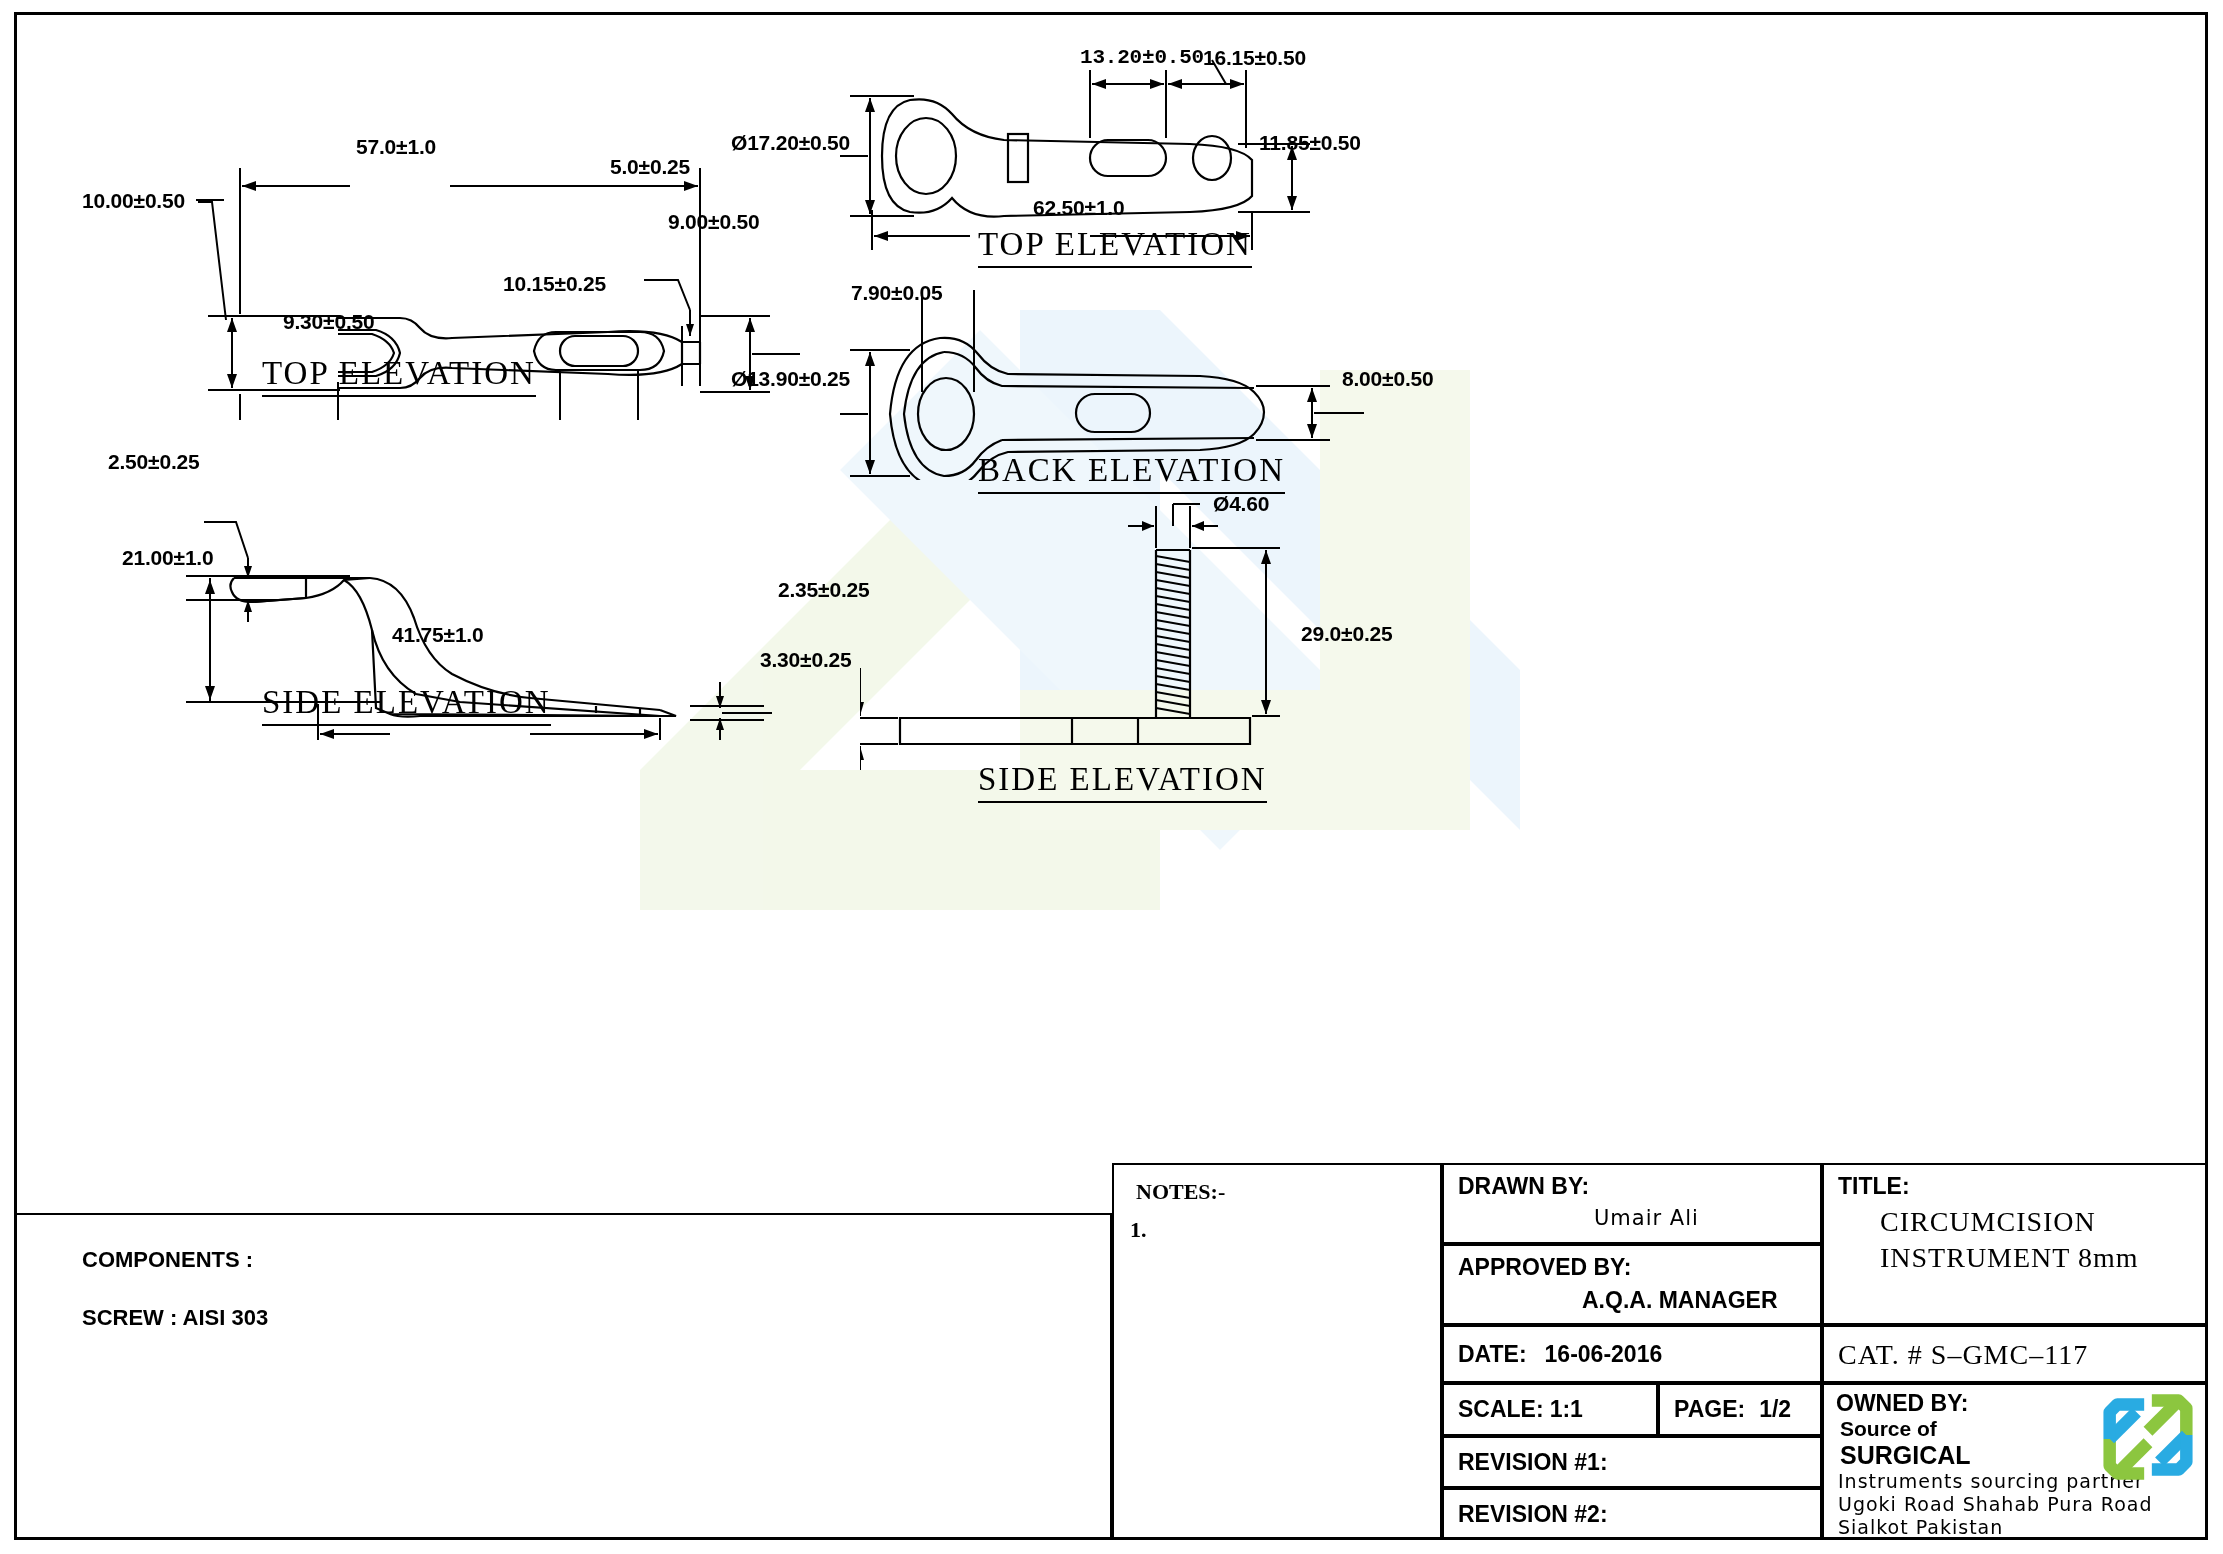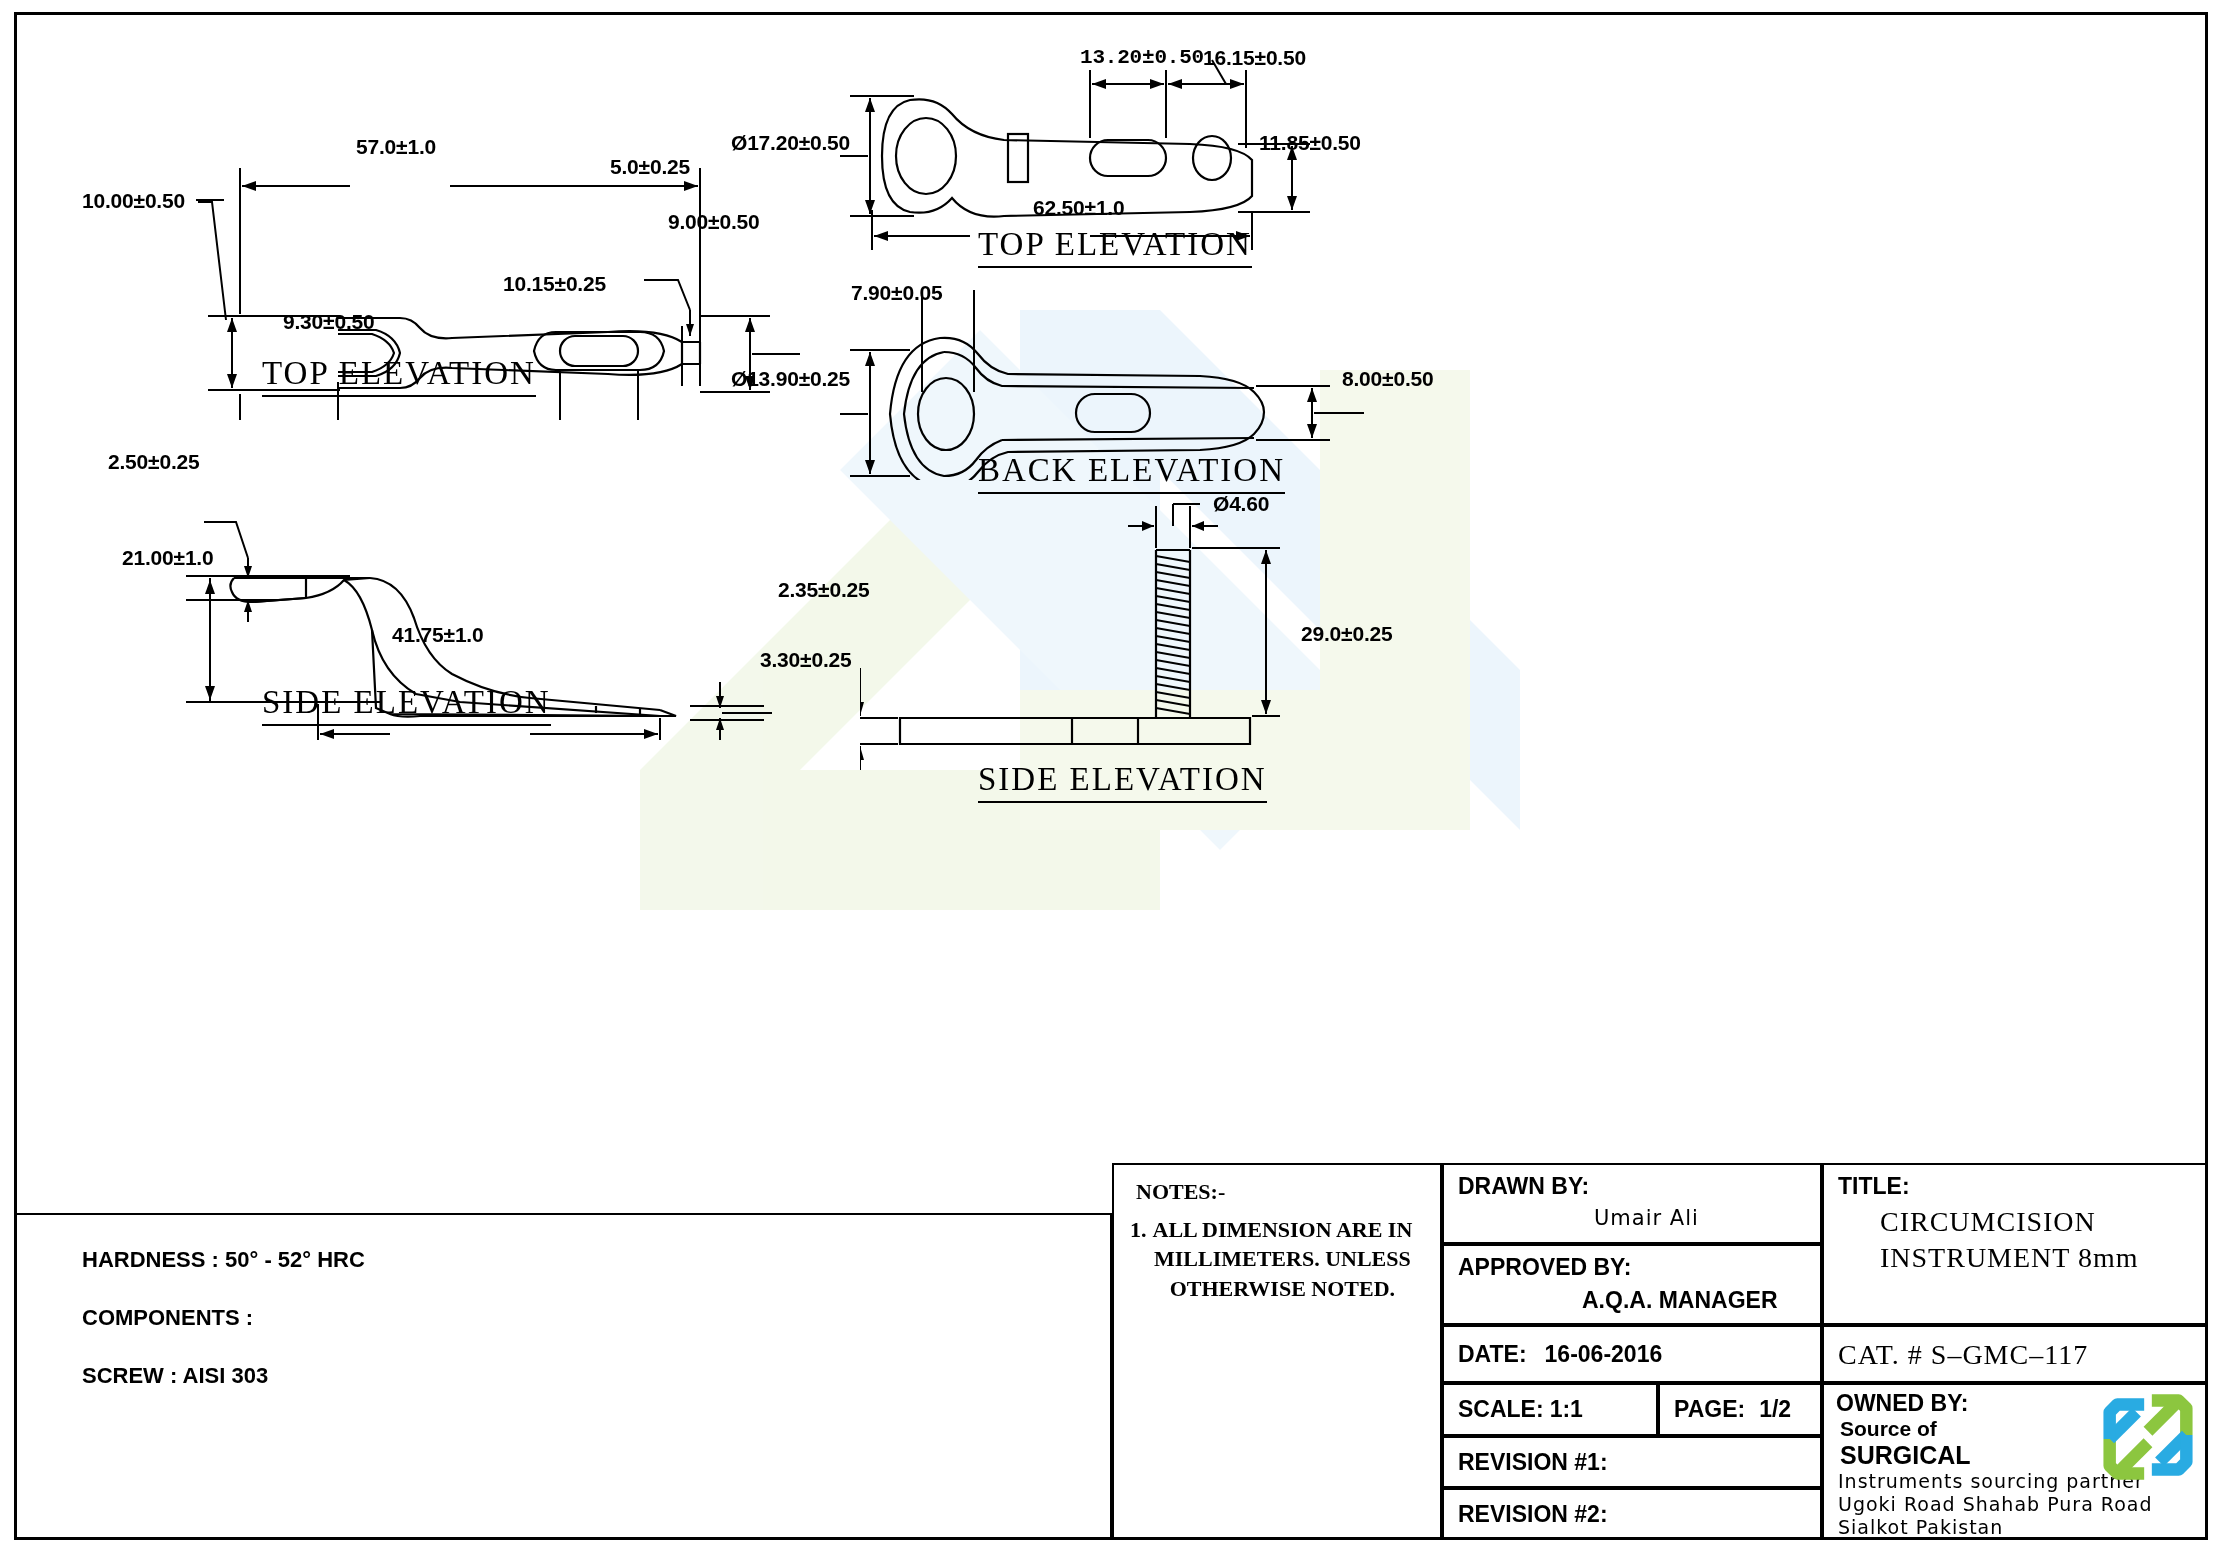--- a/index.html
+++ b/index.html
@@ -320,34 +320,28 @@
   </svg>
 
   <div class="dim" style="left:1213px;top:492px;">Ø4.60</div>
   <div class="dim" style="left:1301px;top:622px;">29.0±0.25</div>
   <div class="dim" style="left:760px;top:648px;">3.30±0.25</div>
   <div class="viewtitle" style="left:978px;top:761px;">SIDE  ELEVATION</div>
 
   <div id="tb">
 
     <div class="cell" style="left:0;top:50px;width:1098px;height:327px;">
-      <div class="matline" style="padding:32px 0 0 66px;">HARDNESS :  50° - 52° HRC</div>
       <div class="matline" style="padding:32px 0 0 66px;">COMPONENTS :</div>
       <div class="matline" style="padding:32px 0 0 66px;">SCREW : AISI 303</div>
     </div>
 
     <div class="cell" style="left:1098px;top:0;width:330px;height:377px;">
       <div class="notes" style="padding:12px 0 0 22px;">NOTES:-</div>
       <div style="display:flex;padding:8px 10px 0 16px;">
         <div class="notes" style="padding-right:6px;">1.</div>
-        <div style="text-align:center;">
-          <div class="notes">ALL DIMENSION ARE IN</div>
-          <div class="notes">MILLIMETERS. UNLESS</div>
-          <div class="notes">OTHERWISE NOTED.</div>
-        </div>
       </div>
     </div>
 
     <div class="cell" style="left:1428px;top:81px;width:380px;height:81px;">
       <div class="lbl" style="padding:8px 0 0 14px;">APPROVED BY:</div>
       <div class="lbl" style="padding:6px 0 0 138px;">A.Q.A. MANAGER</div>
     </div>
 
     <div class="cell" style="left:1428px;top:0;width:380px;height:81px;">
       <div class="lbl" style="padding:8px 0 0 14px;">DRAWN BY:</div>

